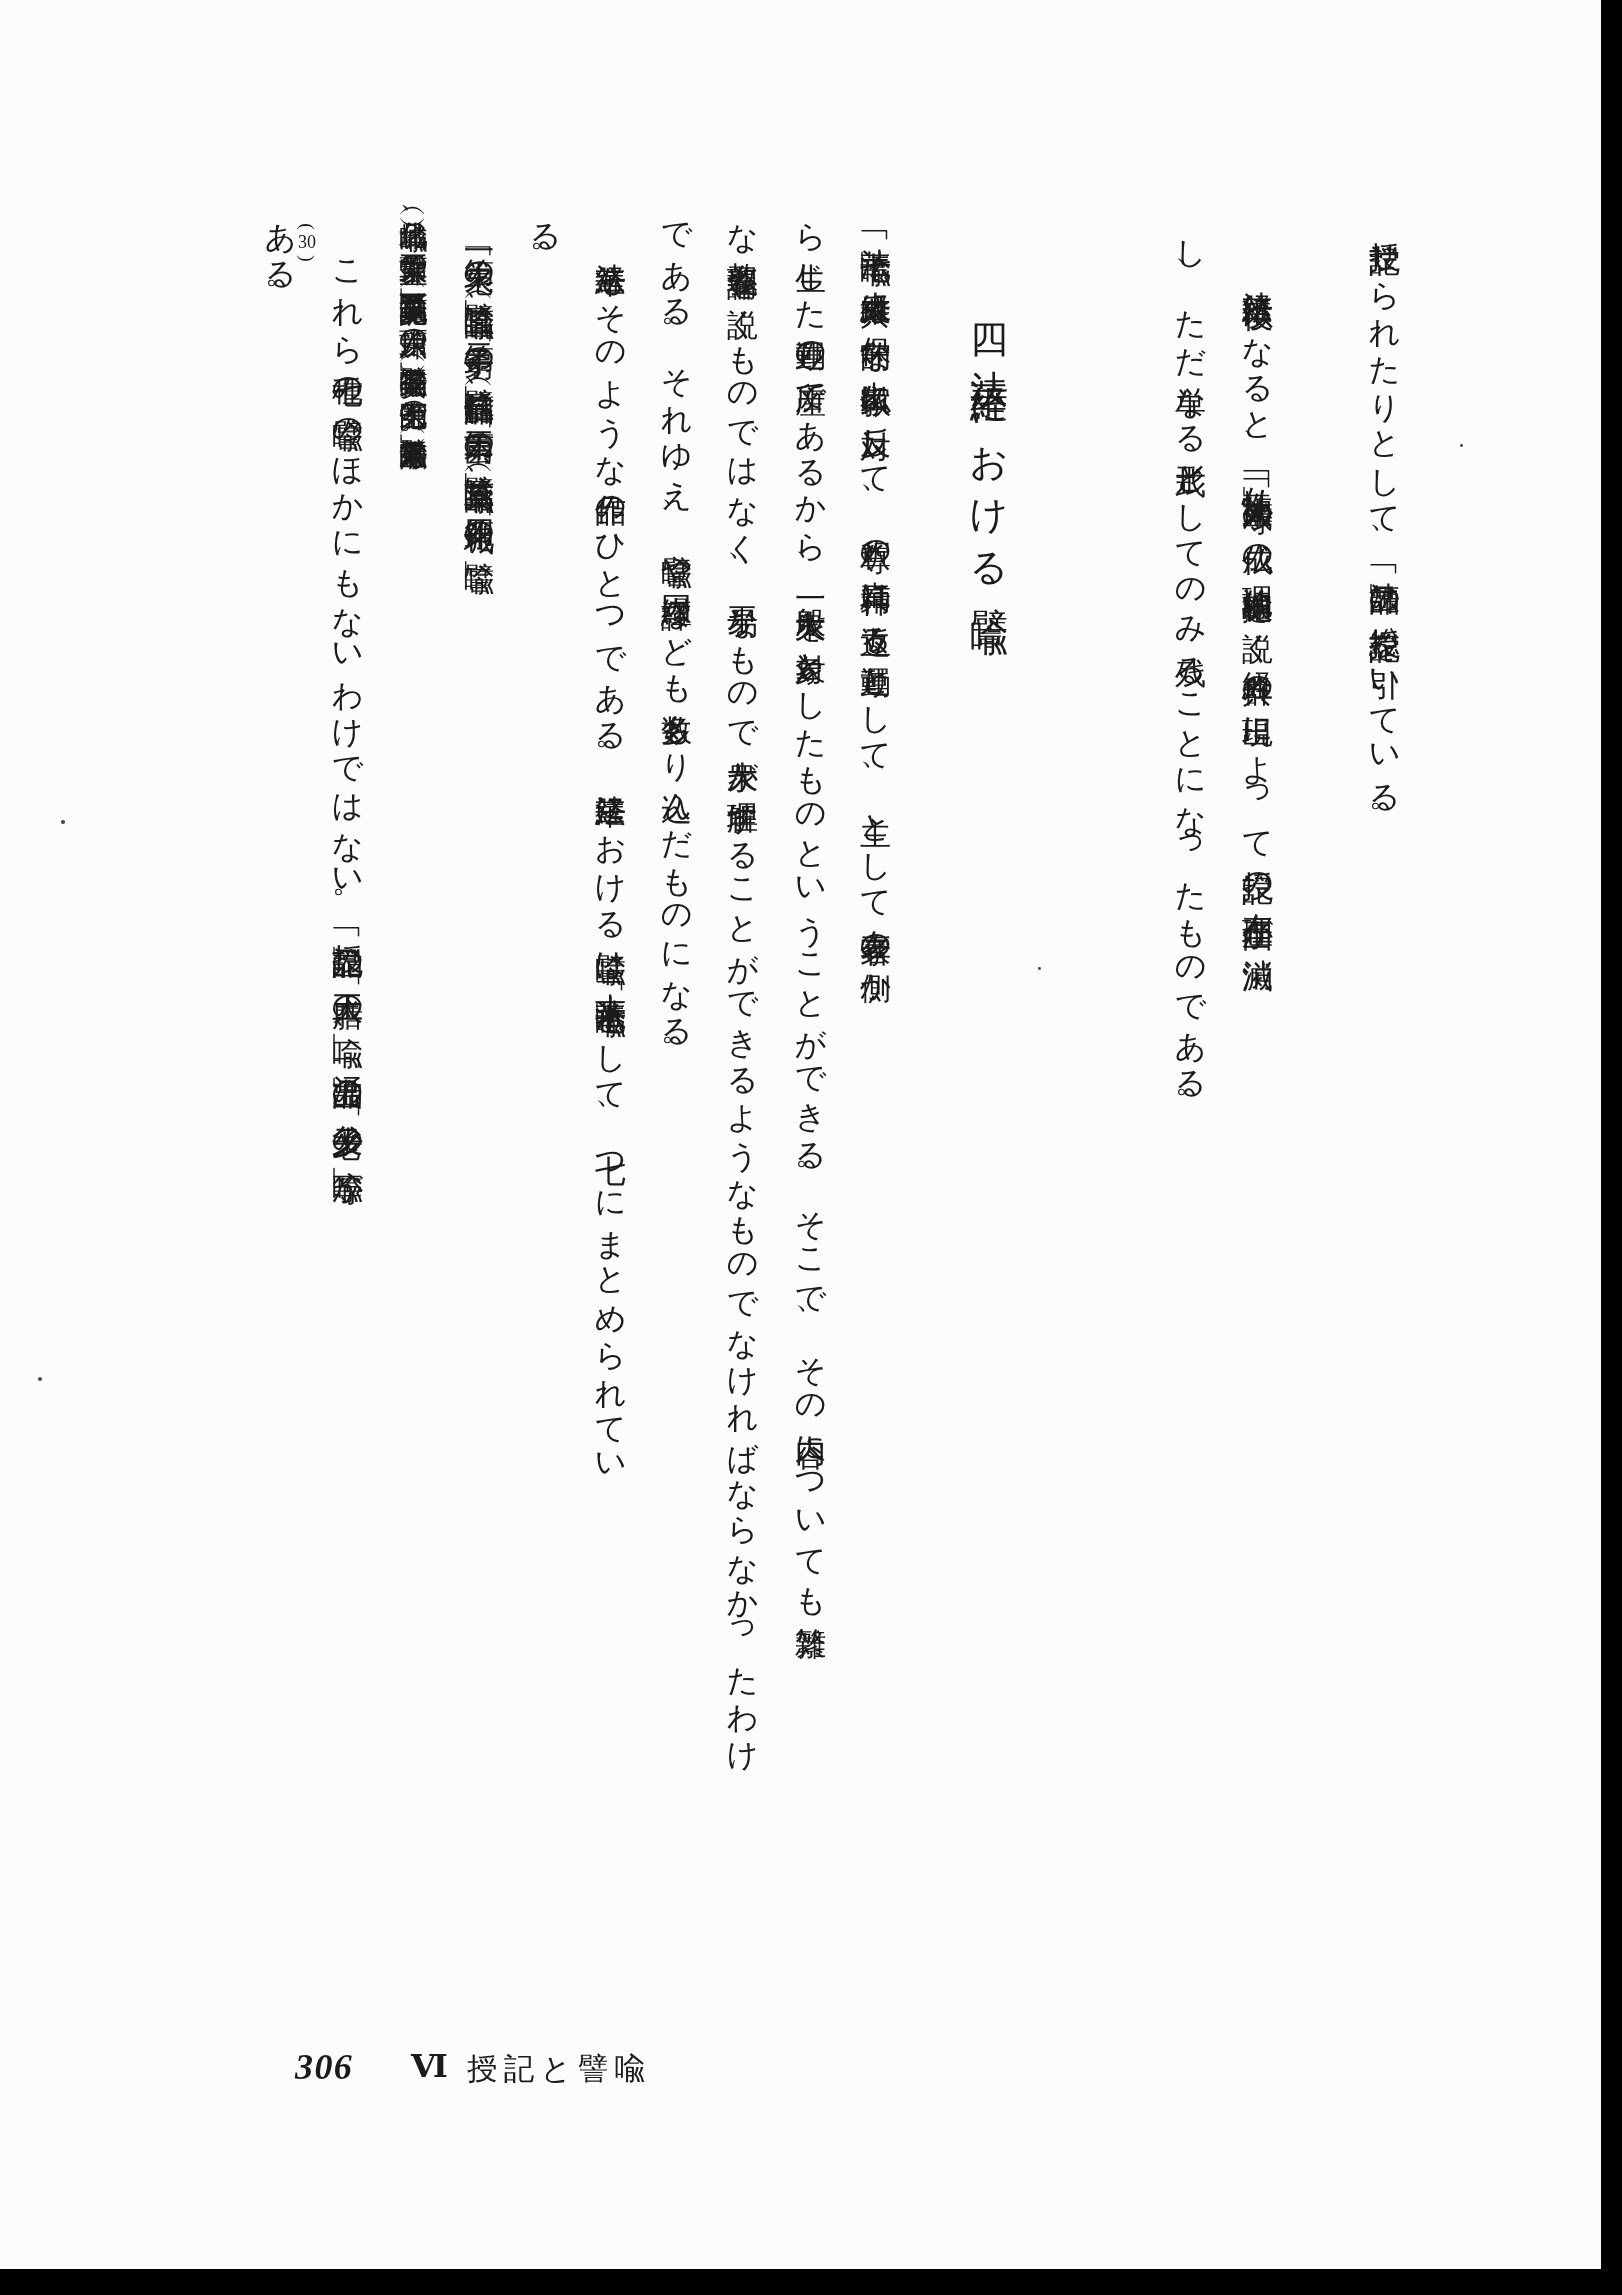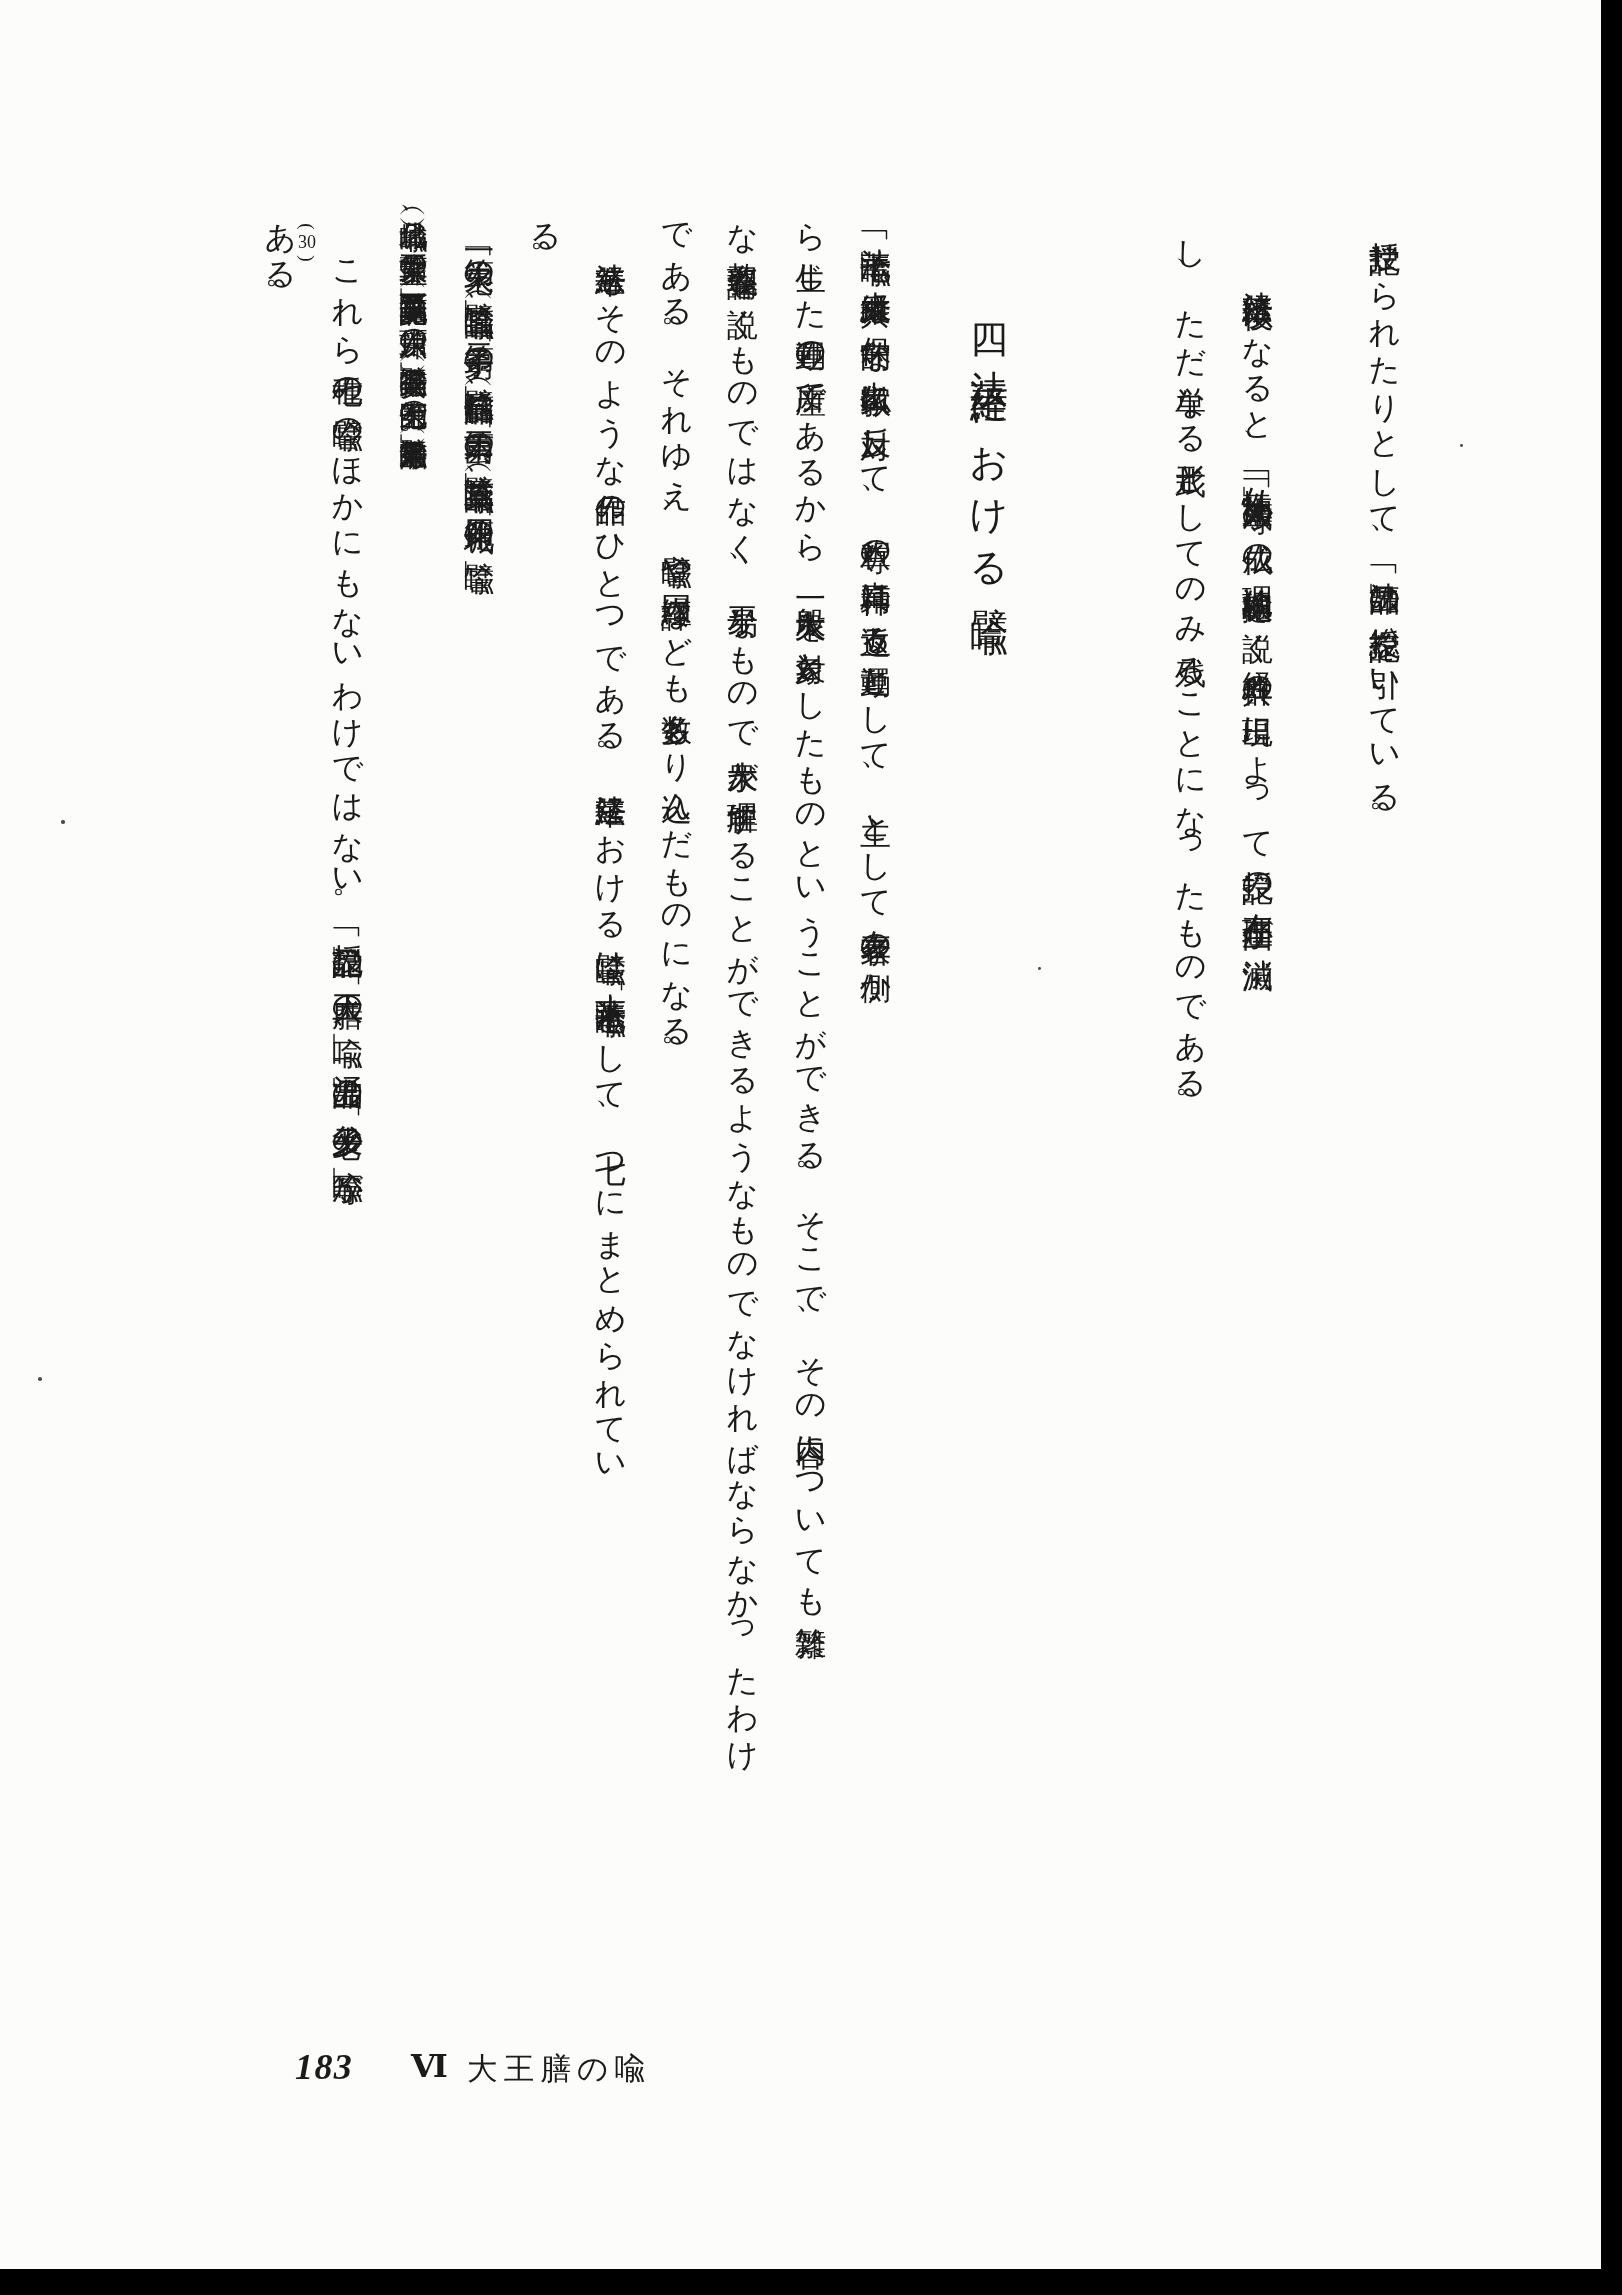--- a/index.html
+++ b/index.html
@@ -141,23 +141,23 @@
 
   <div class="vcol" style="left:326px;top:239px">これら七種の譬喩のほかにもないわけではない。「授記品」の「大王膳の喩」、「涌出品」の「父少子老の喩」等が</div>
   <div class="vcol" style="left:259px;top:201px">ある。</div>
 
   <div class="fn-marker">
     <span class="paren">(</span>
     <span class="num">30</span>
     <span class="paren">)</span>
   </div>
 
-  <div class="footer-item page-num">183</div>
+  <div class="footer-item page-num">306</div>
   <div class="footer-item part-num">Ⅵ</div>
-  <div class="footer-item running-title">大王膳の喩</div>
+  <div class="footer-item running-title">授記と譬喩</div>
 
   <div class="scan-bar-right"></div>
   <div class="scan-bar-bottom"></div>
   <div class="speck" style="left:61px;top:820px;width:3.5px;height:3.5px"></div>
   <div class="speck" style="left:38px;top:1377px;width:4.2px;height:3.5px"></div>
   <div class="speck" style="left:1038px;top:967px;width:2.8px;height:2.8px"></div>
   <div class="speck" style="left:1460px;top:444px;width:2.8px;height:2.8px"></div>
 
 </div>
 

